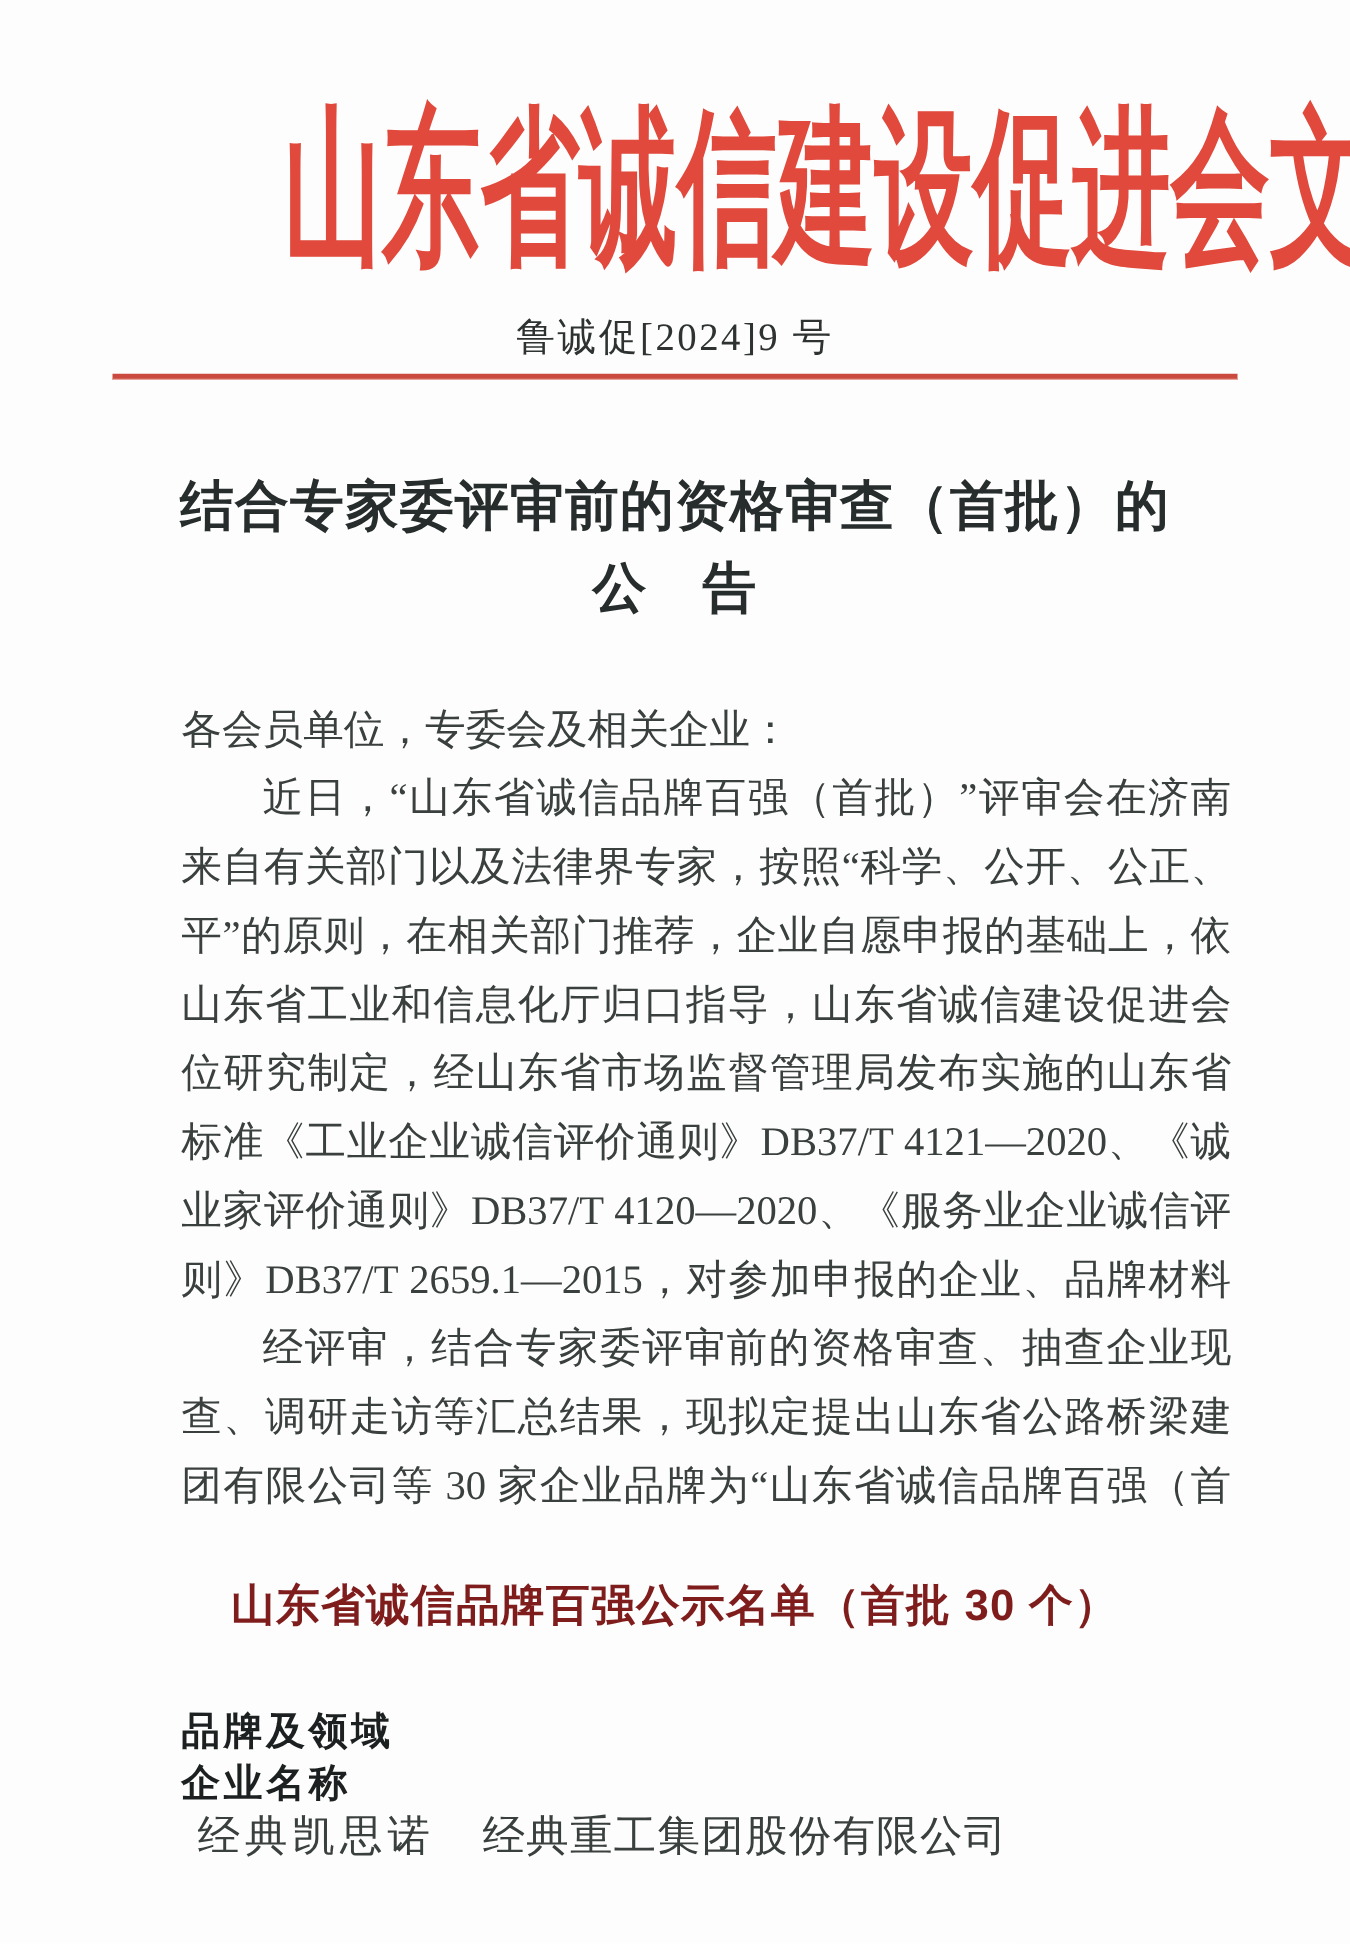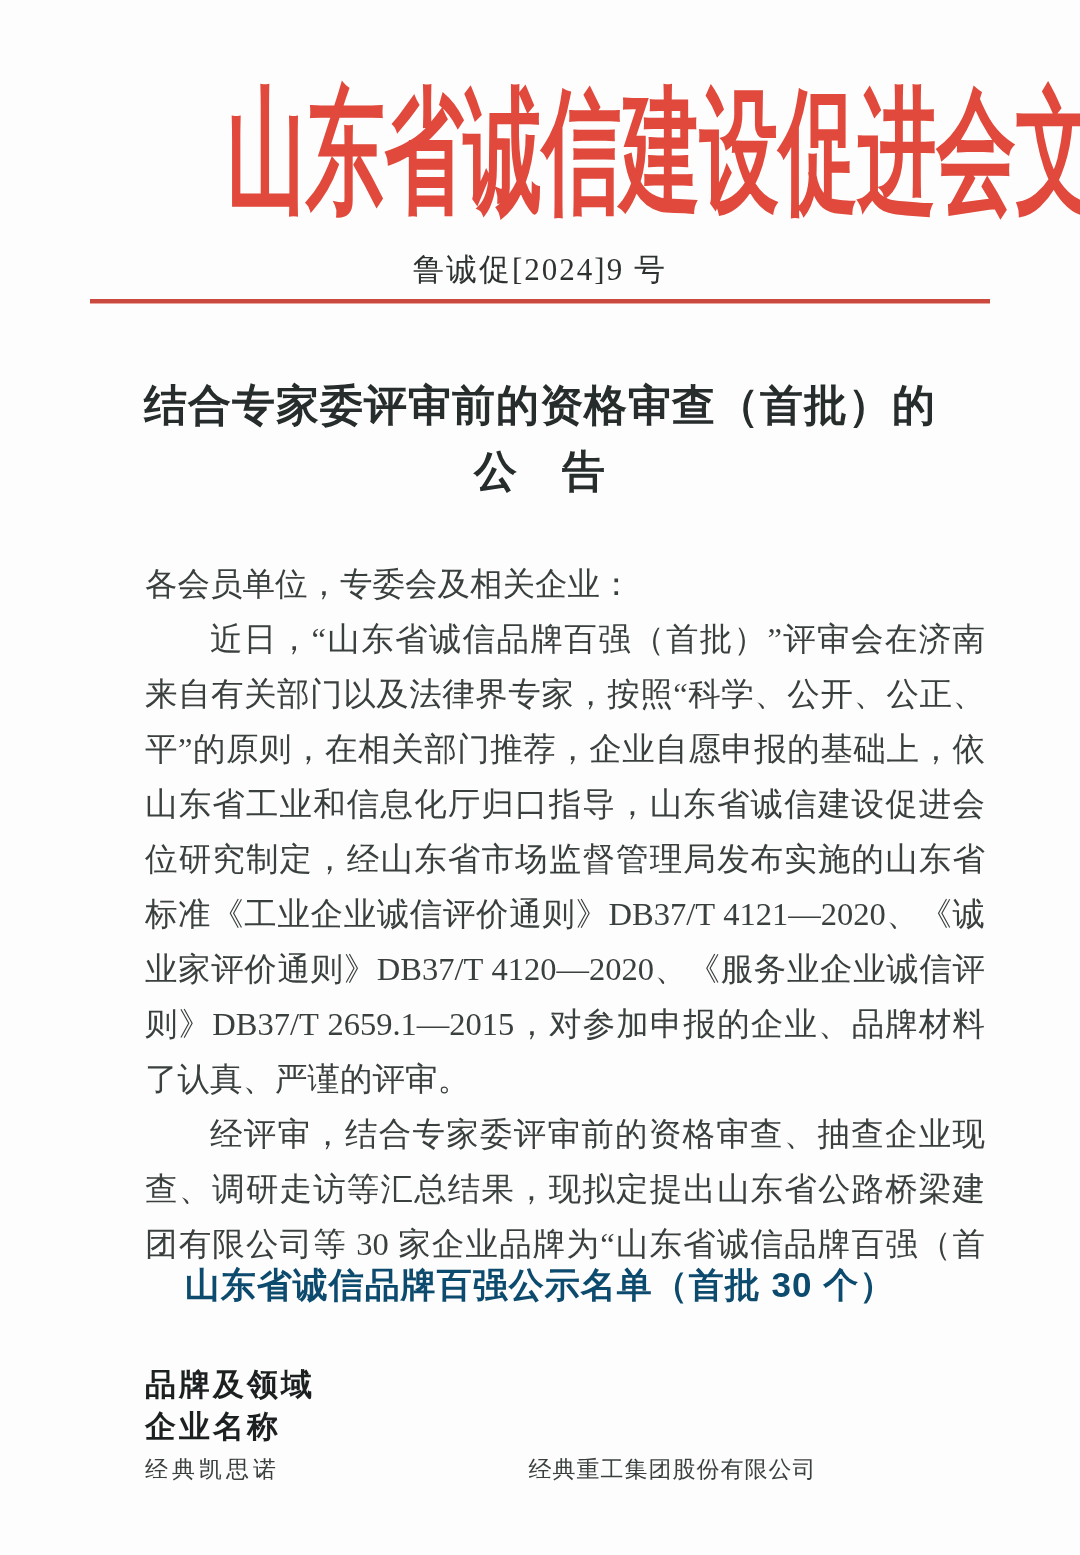--- a/index.html
+++ b/index.html
@@ -101,50 +101,51 @@
   .list-heading {
     position: absolute;
     top: 1262px;
     left: 0;
     width: 100%;
     text-align: center;
     font-family: "Liberation Sans", sans-serif;
     font-weight: 700;
     font-size: 35px;
     line-height: 46px;
-    color: #0c4a6e;
+    color: #7f1d1d;
     letter-spacing: 1px;
   }
 
   
   .listing {
     position: absolute;
     left: 145px;
     width: 840px;
   }
   .listing.header-row { top: 1364px; flex-direction: column; }
   .listing.data-row   { top: 1448px; }
   .listing { display: flex; align-items: baseline; }
   .col-brand   { width: 215px; text-align: left; }
-  .col-company { flex: 1; text-align: center; }
+  .col-company { flex: 1; }
   .col-city    { width: 170px; text-align: center; }
 
   .header-row .cell {
     font-family: "Liberation Sans", sans-serif;
     font-weight: 700;
     font-size: 31px;
     line-height: 42px;
     color: #1d2021;
     letter-spacing: 3px;
   }
   .data-row .cell {
     font-family: "Liberation Serif", serif;
-    font-size: 23px;
+    font-size: 34px;
     line-height: 44px;
     color: #3a403e;
+    margin-left: 13px;
   }
   .data-row .col-brand { letter-spacing: 4px; }
   .data-row .col-company { letter-spacing: 1px; }
 </style>
 </head>
 <body>
 
 <div class="page">
 
   <div class="letterhead">山东省诚信建设促进会文件</div>
@@ -161,21 +162,20 @@
   <div class="body-text">
     <div class="line">各会员单位，专委会及相关企业：</div>
     <div class="line justify indent">近日，“山东省诚信品牌百强（首批）”评审会在济南召开。</div>
     <div class="line justify">来自有关部门以及法律界专家，按照“科学、公开、公正、公</div>
     <div class="line justify">平”的原则，在相关部门推荐，企业自愿申报的基础上，依据</div>
     <div class="line justify">山东省工业和信息化厅归口指导，山东省诚信建设促进会等单</div>
     <div class="line justify">位研究制定，经山东省市场监督管理局发布实施的山东省地方</div>
     <div class="line justify">标准《工业企业诚信评价通则》DB37/T 4121—2020、《诚信企</div>
     <div class="line justify">业家评价通则》DB37/T 4120—2020、《服务业企业诚信评价通</div>
     <div class="line justify">则》DB37/T 2659.1—2015，对参加申报的企业、品牌材料进行</div>
-    <div class="line">了认真、严谨的评审。</div>
     <div class="line justify indent">经评审，结合专家委评审前的资格审查、抽查企业现场考</div>
     <div class="line justify">查、调研走访等汇总结果，现拟定提出山东省公路桥梁建设集</div>
     <div class="line justify">团有限公司等 30 家企业品牌为“山东省诚信品牌百强（首批）”，</div>
   </div>
 
   <div class="list-heading">山东省诚信品牌百强公示名单（首批 30 个）</div>
 
   <div class="listing header-row">
     <div class="cell col-brand">品牌及领域</div>
     <div class="cell col-company">企业名称</div>

